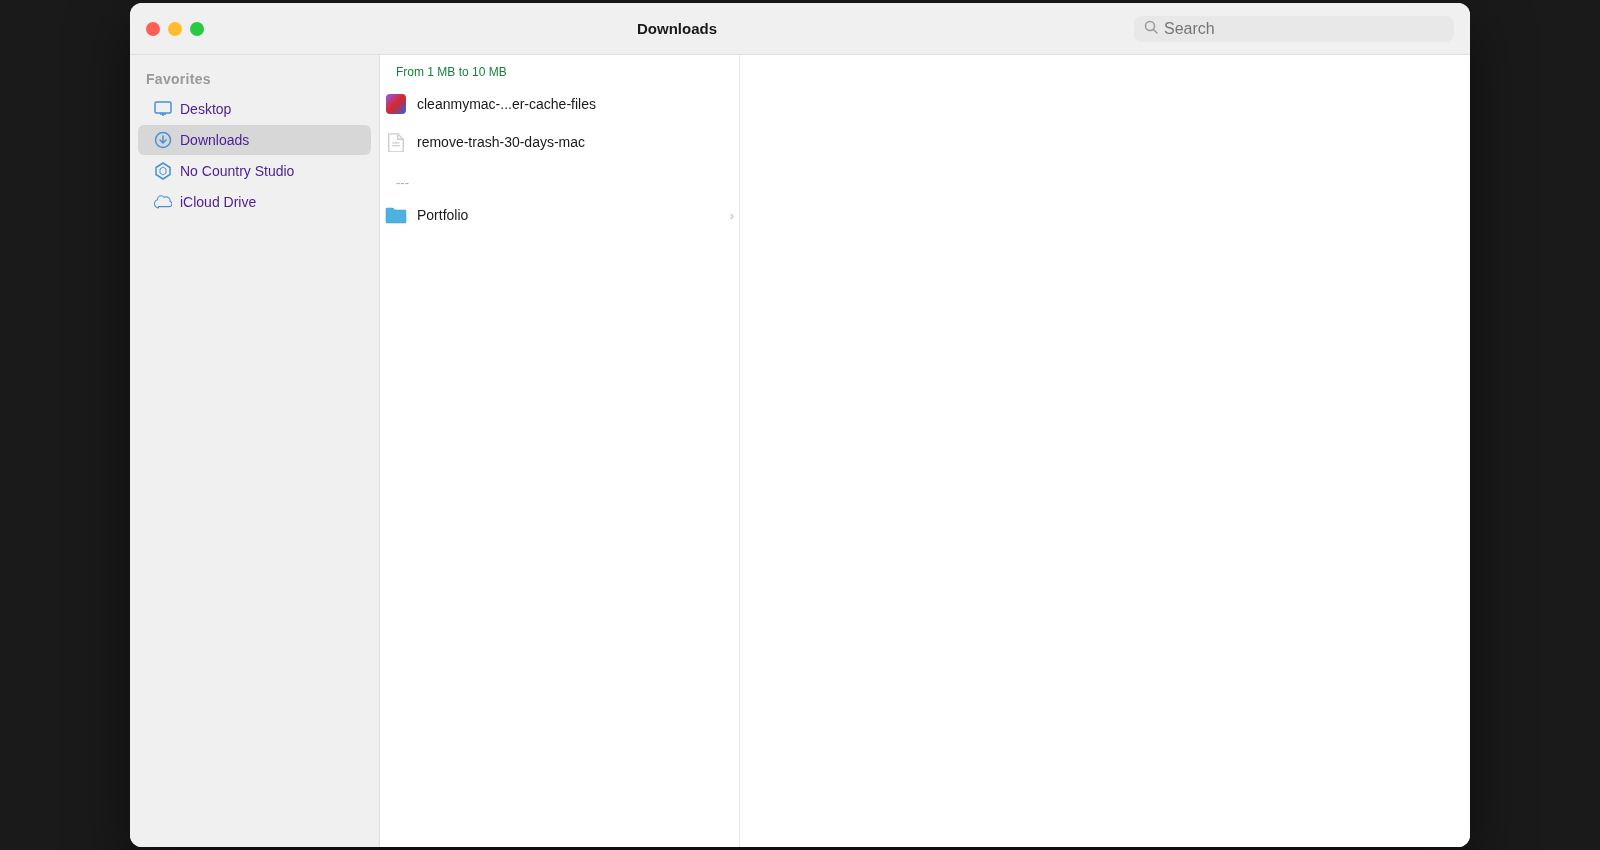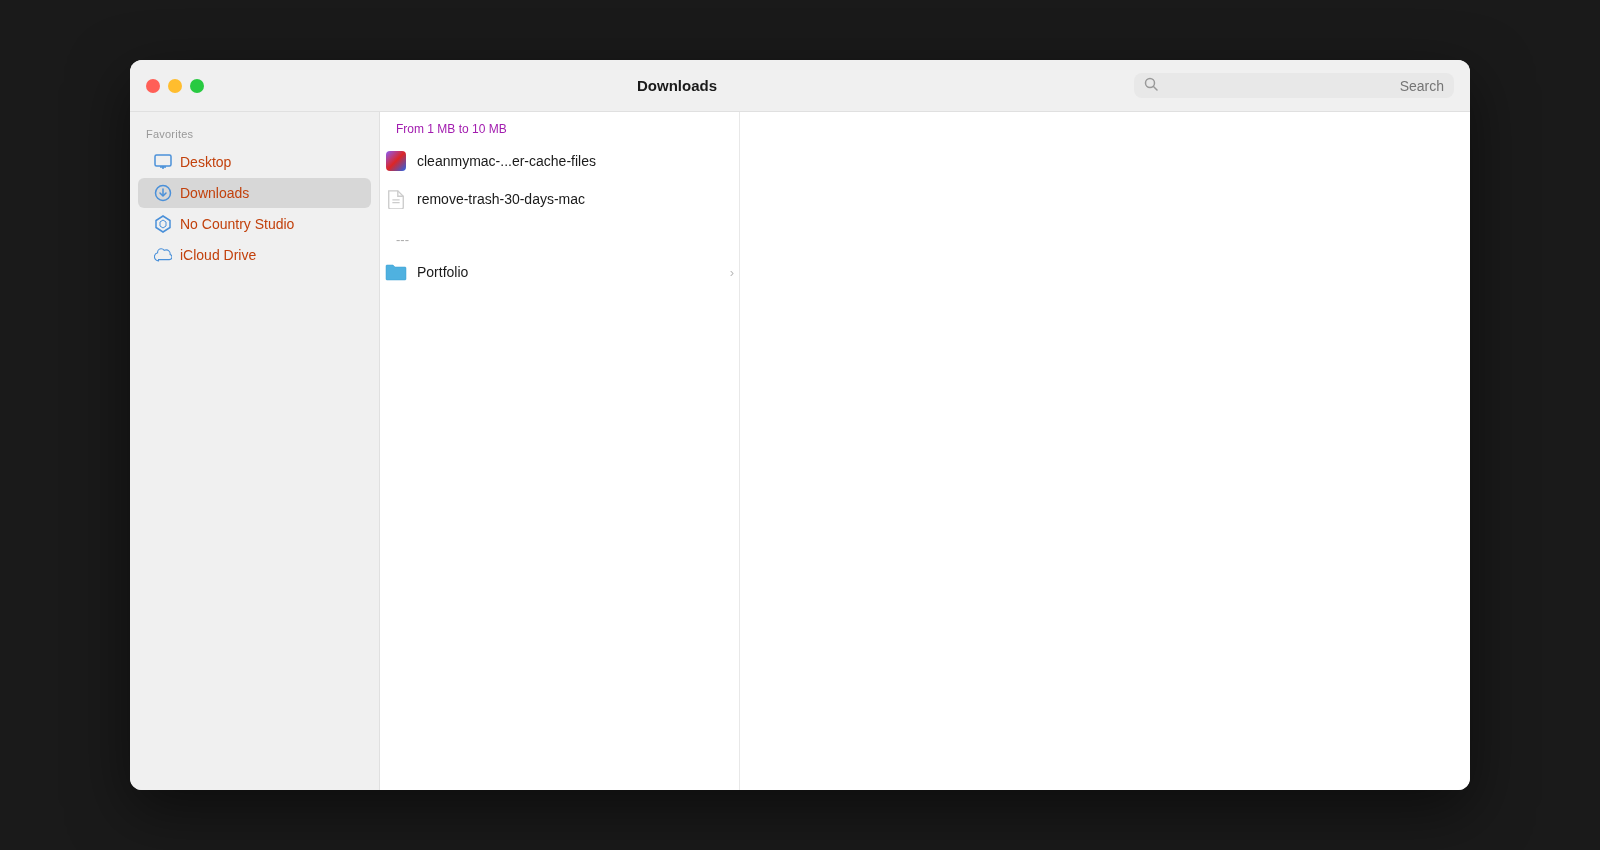--- a/index.html
+++ b/index.html
@@ -8,21 +8,21 @@
       display: flex;
       align-items: center;
       justify-content: center;
       width: 1600px;
       height: 850px;
       font-family: -apple-system, BlinkMacSystemFont, 'SF Pro Text', 'Helvetica Neue', sans-serif;
     }
 
     .window {
       width: 1340px;
-      height: 730px;
+      height: 844px;
       background: #f5f5f5;
       border-radius: 12px;
       overflow: hidden;
       display: flex;
       flex-direction: column;
       box-shadow: 0 20px 60px rgba(0,0,0,0.5);
     }
 
     
     .titlebar {
@@ -77,62 +77,61 @@
 
     .search-icon {
       color: #999;
       font-size: 14px;
     }
 
     .search-input {
       background: transparent;
       border: none;
       outline: none;
-      font-size: 14px;
+      font-size: 16px;
       color: #14532d;
       width: 100%;
-      text-align: right;
     }
 
     
     .content {
       display: flex;
       flex: 1;
       overflow: hidden;
     }
 
     
     .sidebar {
       width: 250px;
       background: #f0f0f0;
       border-right: 1px solid #e0e0e0;
       padding: 16px 0;
       flex-shrink: 0;
       overflow-y: auto;
     }
 
     .sidebar-section-label {
-      font-size: 11px;
-      font-weight: 400;
+      font-size: 14px;
+      font-weight: 700;
       color: #999;
       padding: 0 16px 6px 16px;
       text-transform: none;
       letter-spacing: 0.02em;
     }
 
     .sidebar-item {
       display: flex;
       align-items: center;
       gap: 8px;
       padding: 6px 16px;
       cursor: pointer;
       border-radius: 6px;
       margin: 1px 8px;
       font-size: 14px;
-      color: #c2410c;
+      color: #4c1d95;
       font-weight: 400;
     }
 
     .sidebar-item.active {
       background: rgba(0,0,0,0.10);
     }
 
     .sidebar-item-icon {
       width: 18px;
       height: 18px;
@@ -151,21 +150,21 @@
       width: 360px;
       background: #ffffff;
       border-right: 1px solid #e8e8e8;
       overflow-y: auto;
       flex-shrink: 0;
     }
 
     .file-group-header {
       padding: 10px 16px 6px 16px;
       font-size: 12px;
-      color: #a21caf;
+      color: #15803d;
       font-weight: 400;
     }
 
     .file-item {
       display: flex;
       align-items: center;
       gap: 10px;
       padding: 8px 5px;
       cursor: pointer;
       font-size: 14px;

